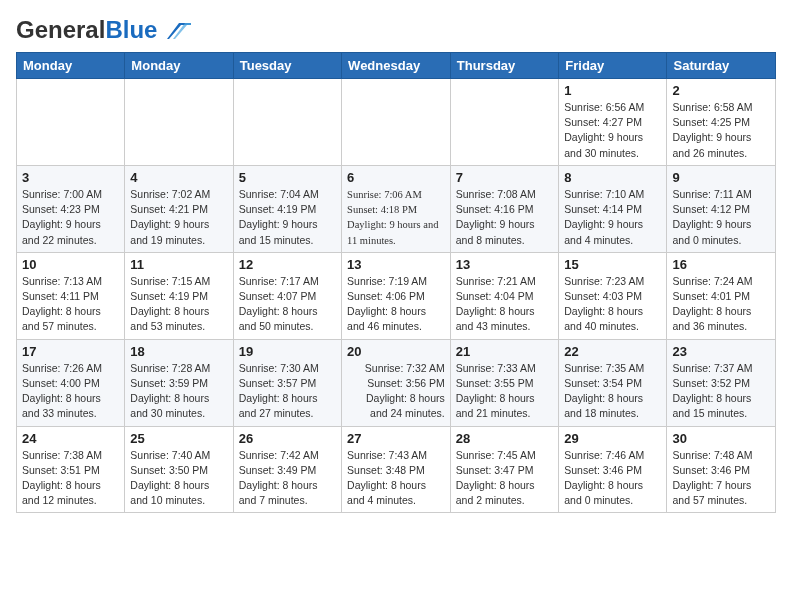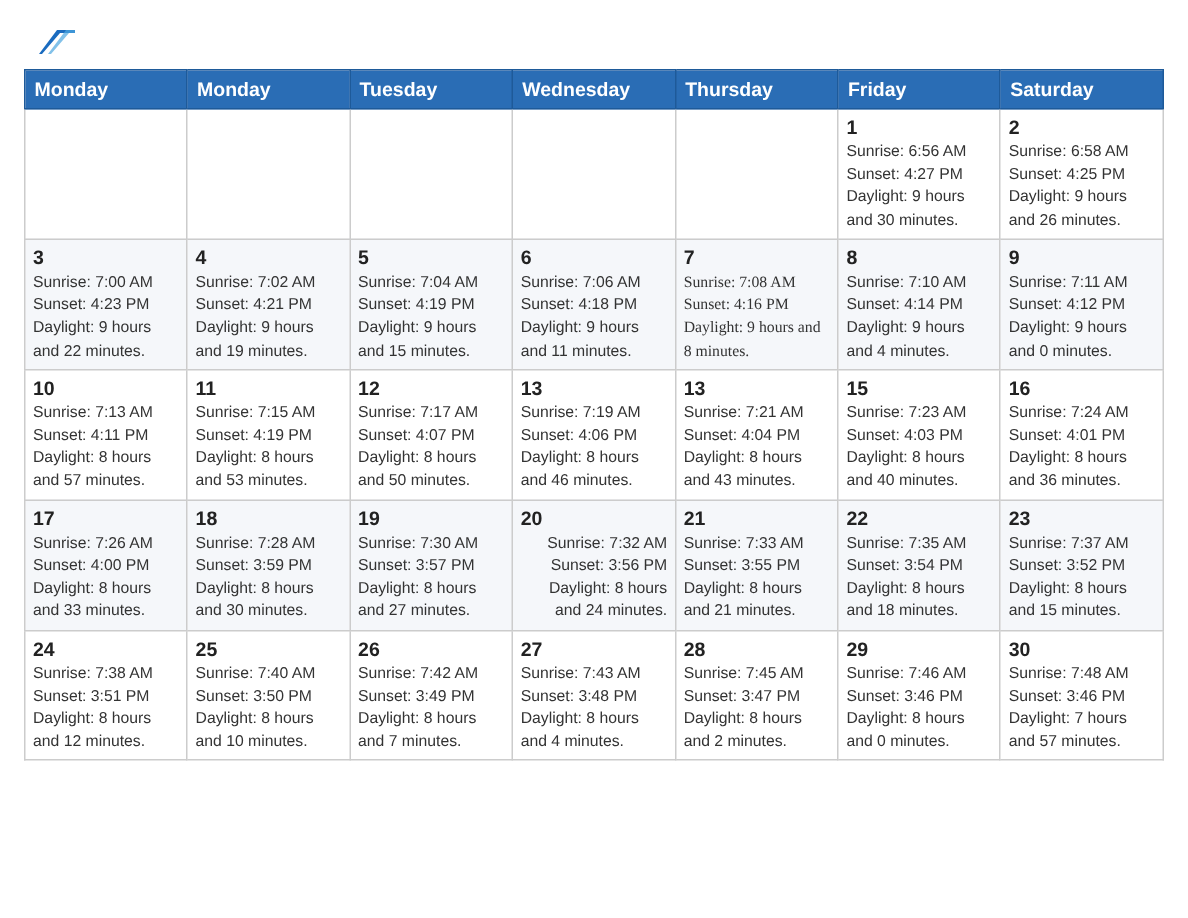--- a/index.html
+++ b/index.html
@@ -80,20 +80,23 @@
     }
     .week-row-even td { background: #f0f4f9; }
     .week-row-odd td { background: #ffffff; }
   </style>
 </head>
 <body>
 
 <div class="header-area">
   <div class="logo">
     <div class="logo-row">
+      <span style="font-size:24px;font-weight:bold;color:#333;">
+        General<span style="color:#1a6bbf;">Blue</span>
+      </span>
       <svg width="32" height="22" viewBox="0 0 32 22" style="margin-left:2px;">
         <polygon points="8,20 20,4 32,4 32,6 22,6 10,20" fill="#1a6bbf"></polygon>
         <polygon points="14,20 26,4 32,4 32,6 28,6 16,20" fill="#4da6e0" opacity="0.7"></polygon>
       </svg>
     </div>
   </div>
   <div class="title-area">
     <div class="month-title"></div>
     <div class="location"></div>
   </div>
@@ -145,27 +148,27 @@
 Daylight: 9 hours and 19 minutes.</div>
         </td>
         <td>
           <span class="day-num">5</span>
           <div class="day-info" style="white-space: pre-line;">Sunrise: 7:04 AM
 Sunset: 4:19 PM
 Daylight: 9 hours and 15 minutes.</div>
         </td>
         <td>
           <span class="day-num">6</span>
-          <div class="day-info" style="white-space: pre-line;">Sunrise: 7:06 AM
+          <div class="day-info" style="white-space: pre-line; font-family: Liberation Serif, serif;">Sunrise: 7:06 AM
 Sunset: 4:18 PM
 Daylight: 9 hours and 11 minutes.</div>
         </td>
         <td>
           <span class="day-num">7</span>
-          <div class="day-info" style="white-space: pre-line; font-family: Liberation Serif, serif;">Sunrise: 7:08 AM
+          <div class="day-info" style="white-space: pre-line;">Sunrise: 7:08 AM
 Sunset: 4:16 PM
 Daylight: 9 hours and 8 minutes.</div>
         </td>
         <td>
           <span class="day-num">8</span>
           <div class="day-info" style="white-space: pre-line;">Sunrise: 7:10 AM
 Sunset: 4:14 PM
 Daylight: 9 hours and 4 minutes.</div>
         </td>
         <td>

